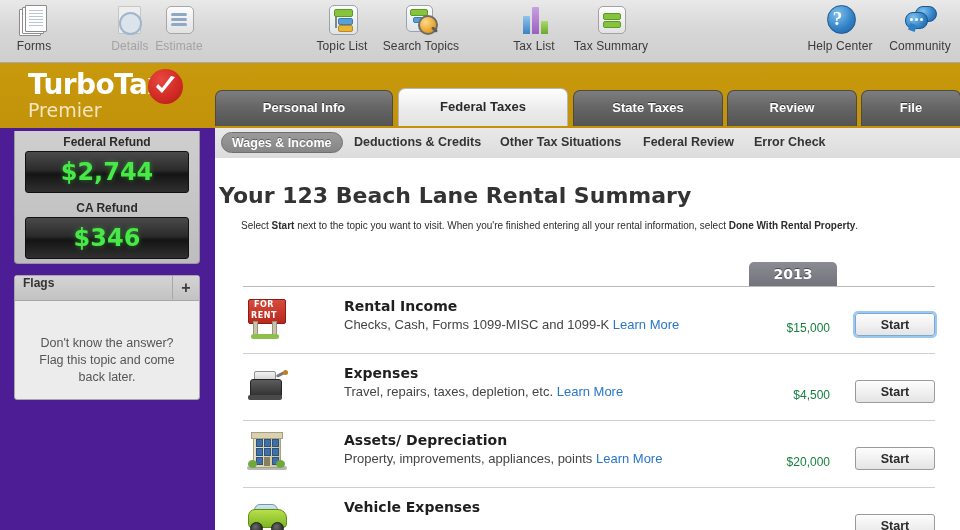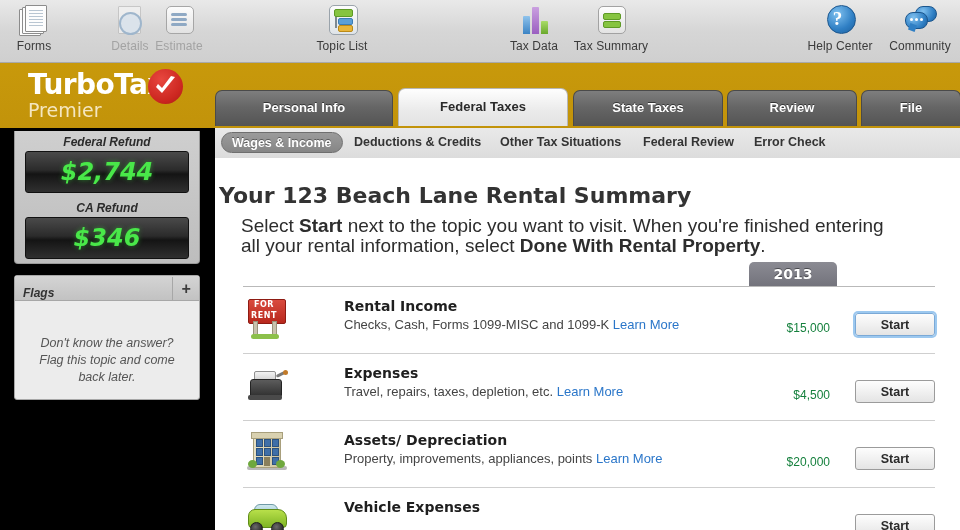--- a/index.html
+++ b/index.html
@@ -142,21 +142,21 @@
     position:absolute; top:4px; height:21px; line-height:21px; font-size:12.5px;
     font-weight:bold; color:#343434; white-space:nowrap; padding:0 10px; box-sizing:border-box;
   }
   .subtab.active {
     color:#ffffff; border-radius:11px;
     background: linear-gradient(to bottom,#9b9b9b,#868686);
     border:1px solid #6f6f6f; text-shadow:0 -1px 0 rgba(0,0,0,.4);
   }
 
   
-  .sidebar { position:absolute; left:0; top:128px; width:215px; height:402px; background:#000000;font-style:italic; }
+  .sidebar { position:absolute; left:0; top:128px; width:215px; height:402px; background:#4c1d95; }
   .refundbox {
     position:absolute; left:14px; top:3px; width:186px; height:133px;
     background: linear-gradient(to bottom,#cfcfcf,#bdbdbd);
     border:1px solid #9a9a9a; border-top:none; border-radius:0 0 4px 4px;
     box-sizing:border-box;
   }
   .rf-label { text-align:center; font-size:12px; font-weight:bold; color:#2b2b2b; padding-top:4px; }
   .rf-amt {
     margin:2px 10px 0 10px; height:40px; line-height:40px; text-align:center;
     border-radius:3px; border:1px solid #111;
@@ -164,37 +164,37 @@
     color:#49e849; font-size:24px; font-weight:bold;
     font-family:"DejaVu Sans", sans-serif; text-shadow:0 0 5px rgba(60,230,60,.45);
   }
   .flagsbox {
     position:absolute; left:14px; top:147px; width:186px; height:125px;
     border:1px solid #a7a7a7; border-radius:3px; background:#ececec; box-sizing:border-box;
   }
   .flagshdr {
     height:24px; border-bottom:1px solid #a7a7a7;
     background: linear-gradient(to bottom,#d4d4d4,#c2c2c2);
-    display:flex; align-items:flex-end; justify-content:space-between;gap:44px;
+    display:flex; align-items:flex-start; justify-content:space-between;gap:44px;
   }
   .flagshdr .t { font-size:12px; font-weight:bold; color:#333; padding-left:8px; }
   .flagshdr .plus {
     width:26px; height:23px; line-height:23px; text-align:center; font-size:16px;
     font-weight:bold; color:#3c3c3c; border-left:1px solid #a7a7a7;
   }
   .flagsbody { padding:12px 14px 0 14px; text-align:center; font-size:12.5px; color:#555; line-height:17px;margin-top:22px; }
 
   
   .content { position:absolute; left:215px; top:158px; width:745px; height:372px; background:#ffffff; }
   .page-title {
     position:absolute; left:4px; top:25px; font-size:22px; font-weight:bold; color:#333333;
     font-family:"DejaVu Sans", sans-serif;
   }
   .intro {
-    position:absolute; left:26px; top:58px; width:660px; font-size:19px; color:#2d2d2d;
+    position:absolute; left:26px; top:58px; width:660px; font-size:10px; color:#2d2d2d;
     line-height:20px;
   }
   .intro b { font-weight:bold; }
 
   .yeartab {
     position:absolute; left:534px; top:104px; width:88px; height:24px;
     background: linear-gradient(to bottom,#8b8b93,#73737c);
     border-radius:5px 5px 0 0; color:#ffffff; font-size:14px; font-weight:bold;
     text-align:center; line-height:24px; text-shadow:0 -1px 0 rgba(0,0,0,.45);
     font-family:"DejaVu Sans", sans-serif;
@@ -301,28 +301,38 @@
       <div class="tb-ico ico-topic">
         <div class="tile"></div>
           <div class="spine"></div>
         <div class="bar b1"></div>
           <div class="bar b2"></div>
           <div class="bar b3"></div>
       </div>
       <div class="tb-label">Topic List</div>
     </div>
 
+    <div class="tb-item" style="left:373px;">
+      <div class="tb-ico ico-search">
+        <div class="tile"></div>
+          <div class="b1"></div>
+          <div class="b2"></div>
+        <div class="lens"></div>
+          <div class="hndl"></div>
+      </div>
+      <div class="tb-label">Search Topics</div>
+    </div>
 
     <div class="tb-item" style="left:486px;">
       <div class="tb-ico ico-bars">
         <div class="bar bb1"></div>
           <div class="bar bb2"></div>
           <div class="bar bb3"></div>
       </div>
-      <div class="tb-label">Tax Data</div>
+      <div class="tb-label">Tax List</div>
     </div>
 
     <div class="tb-item" style="left:563px;">
       <div class="tb-ico ico-sum">
         <div class="tile"></div>
           <div class="l l1"></div>
           <div class="l l2"></div>
       </div>
       <div class="tb-label">Tax Summary</div>
     </div>

